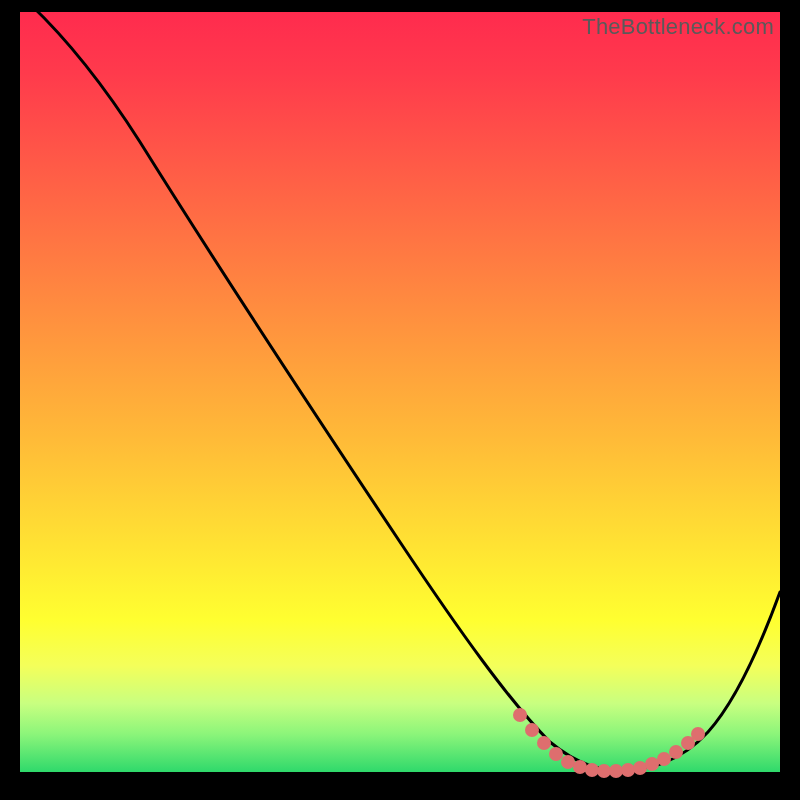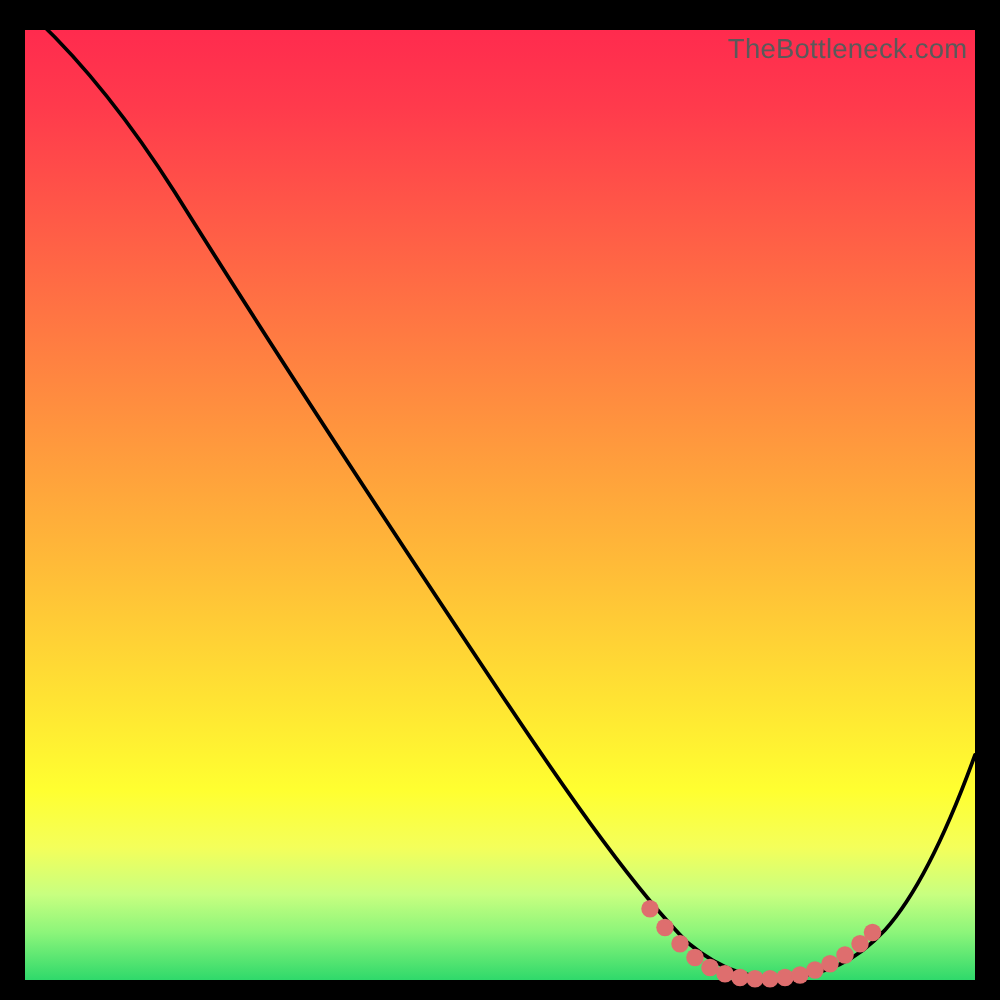--- a/index.html
+++ b/index.html
@@ -7,21 +7,21 @@
     padding: 0;
     width: 800px;
     height: 800px;
     background: #000;
     overflow: hidden;
     font-family: Arial, Helvetica, sans-serif;
   }
   .frame {
     position: absolute;
     left: 20px;
-    top: 24px;
+    top: 12px;
     width: 760px;
     height: 576px;
     background: #000;
   }
   .plot-gradient {
     position: absolute;
     left: 0;
     top: 0;
     width: 760px;
     height: 760px;

